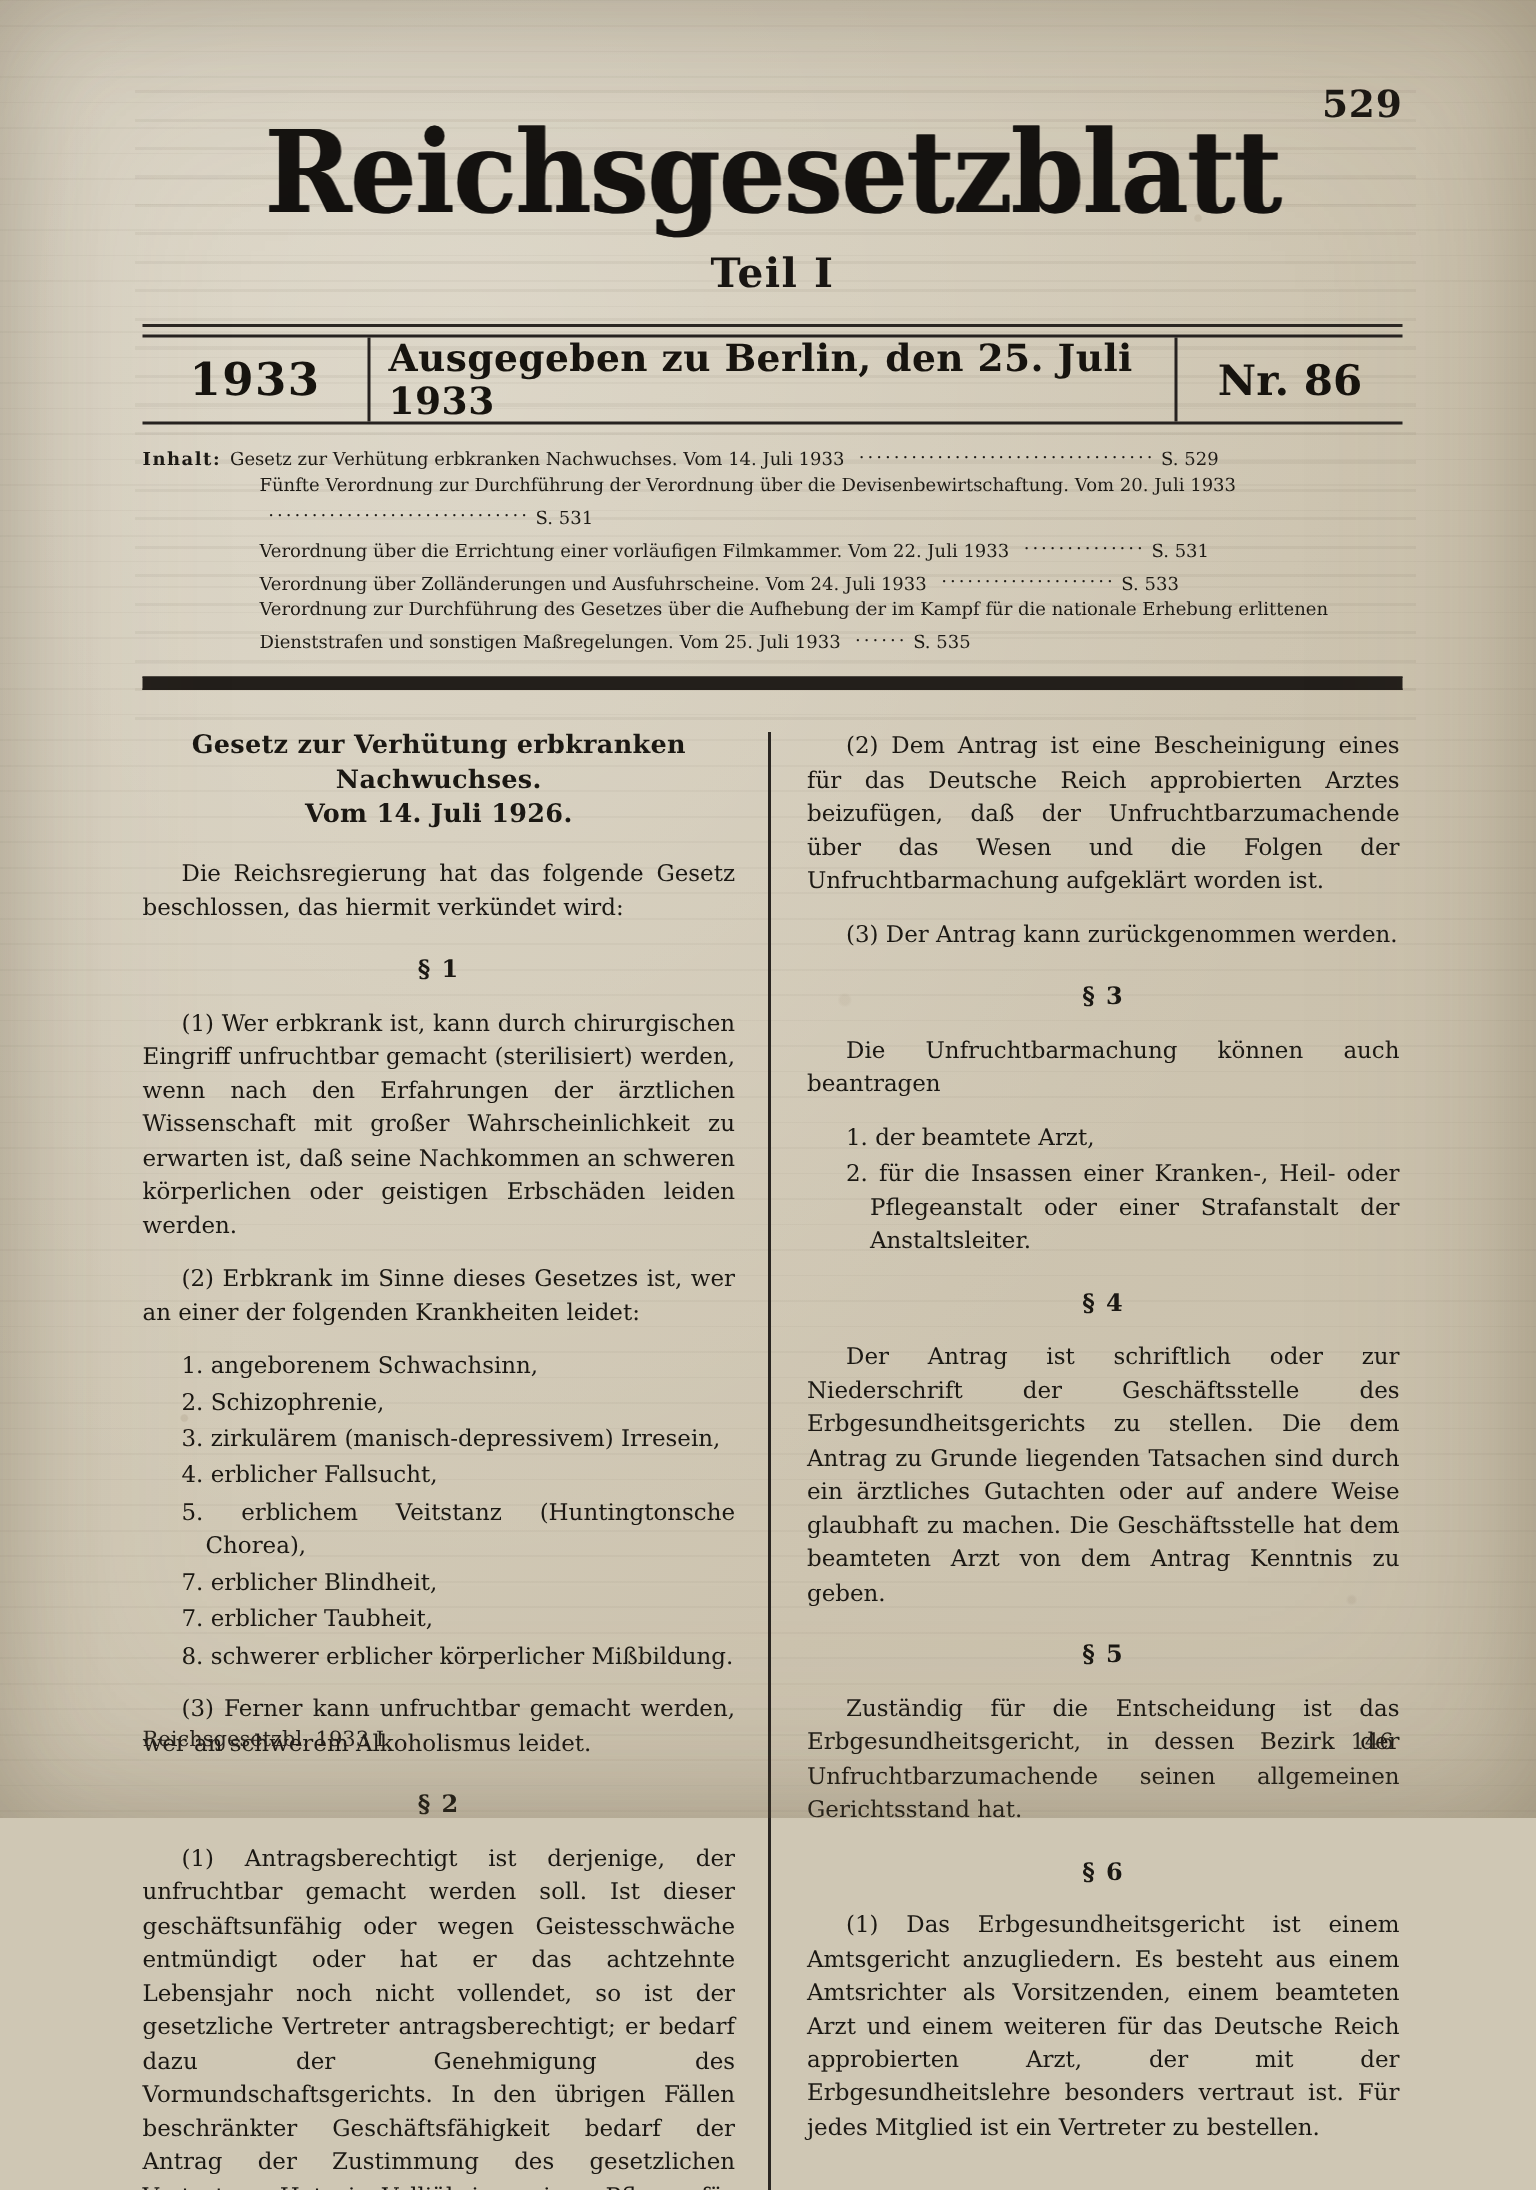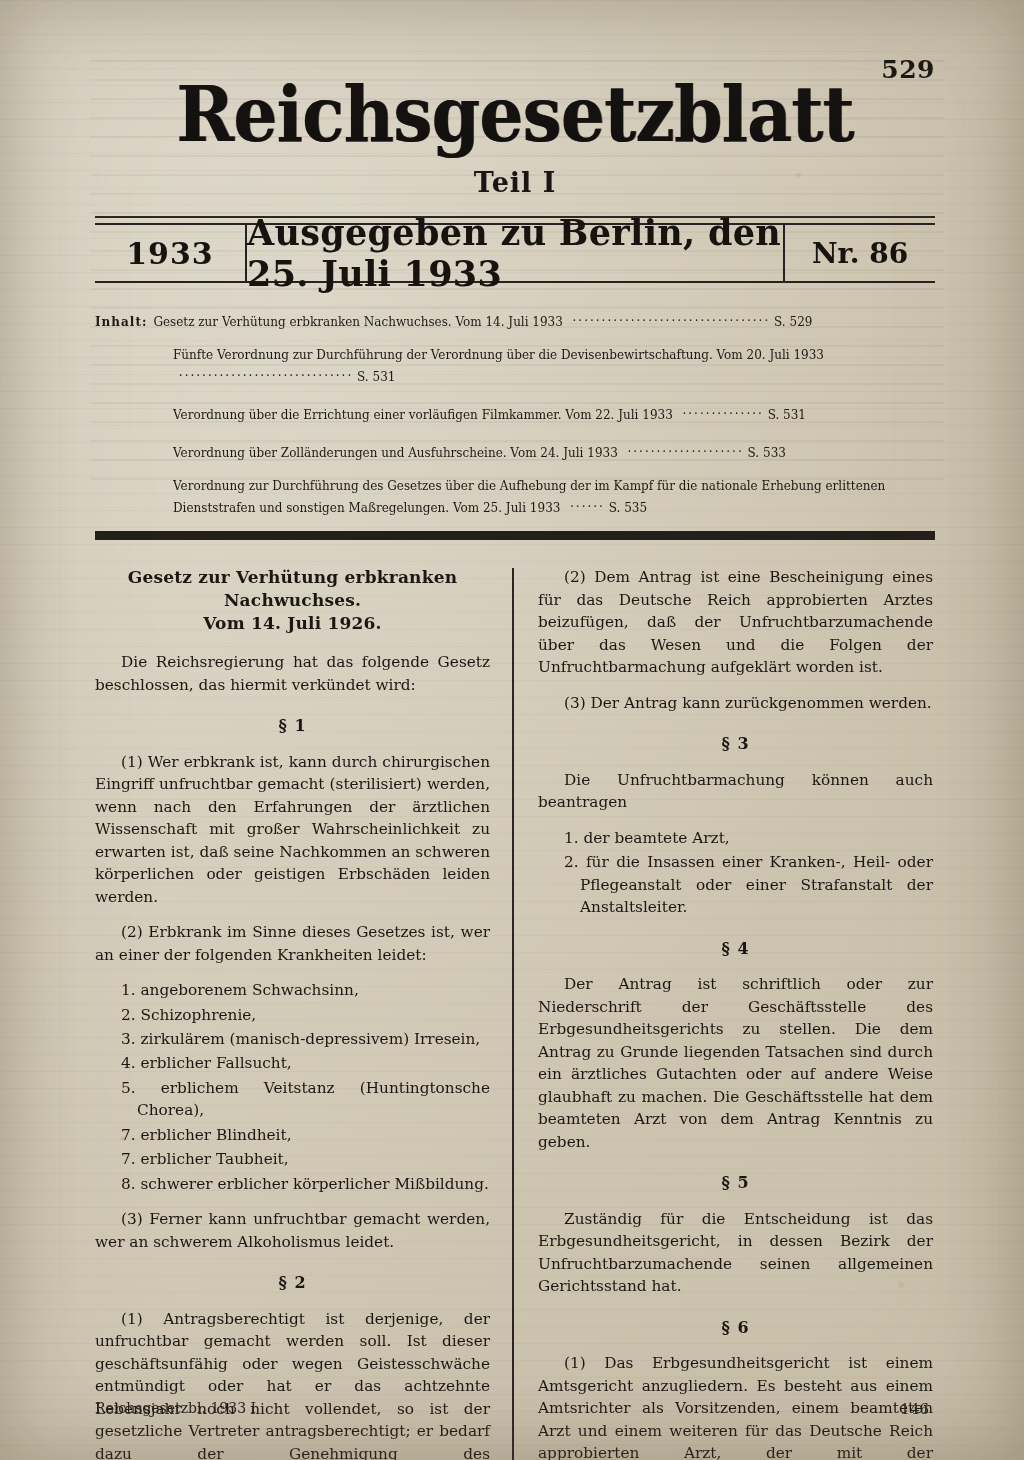--- a/index.html
+++ b/index.html
@@ -9,21 +9,21 @@
   body {
     width: 1024px;
     height: 1460px;
     background: #cfc7b4;
     font-family: "DejaVu Serif", serif;
     overflow: hidden;
   }
   .page {
     position: relative;
     width: 1024px;
-    height: 1460px;
+    height: 1212px;
     background:
       radial-gradient(ellipse at 30% 20%, rgba(255,255,255,0.22), rgba(255,255,255,0) 60%),
       linear-gradient(115deg, #d8d1c0 0%, #d2cab7 35%, #cdc4b0 65%, #c9c0ab 100%);
     box-sizing: border-box;
   }
   
   .bleed {
     position: absolute;
     inset: 0;
     opacity: 0.07;
@@ -112,22 +112,23 @@
   }
   .issue-year {
     width: 150px;
     font-size: 30px;
     letter-spacing: 1px;
   }
   .issue-date {
     flex: 1;
     border-left: 2.5px solid #262220;
     border-right: 2.5px solid #262220;
-    font-size: 35px;
+    font-size: 25px;
     letter-spacing: 0.3px;
+    padding-left: 12px;
   }
   .issue-no {
     width: 150px;
     font-size: 28px;
   }
 
   .toc {
     margin-top: 10px;
     font-size: 12px;
     color: #1d1a15;
@@ -138,21 +139,20 @@
     align-items: baseline;
   }
   .toc-row .lbl {
     white-space: nowrap;
     font-weight: bold;
     letter-spacing: 1px;
     margin-right: 6px;
   }
   .toc-row .txt {
     flex: 1;
-    margin-top: 16px;
   }
   .toc-entry {
     margin-left: 78px;
     text-indent: -0px;
   }
   .dots {
     display: inline-block;
     overflow: hidden;
     white-space: nowrap;
     letter-spacing: 2px;

